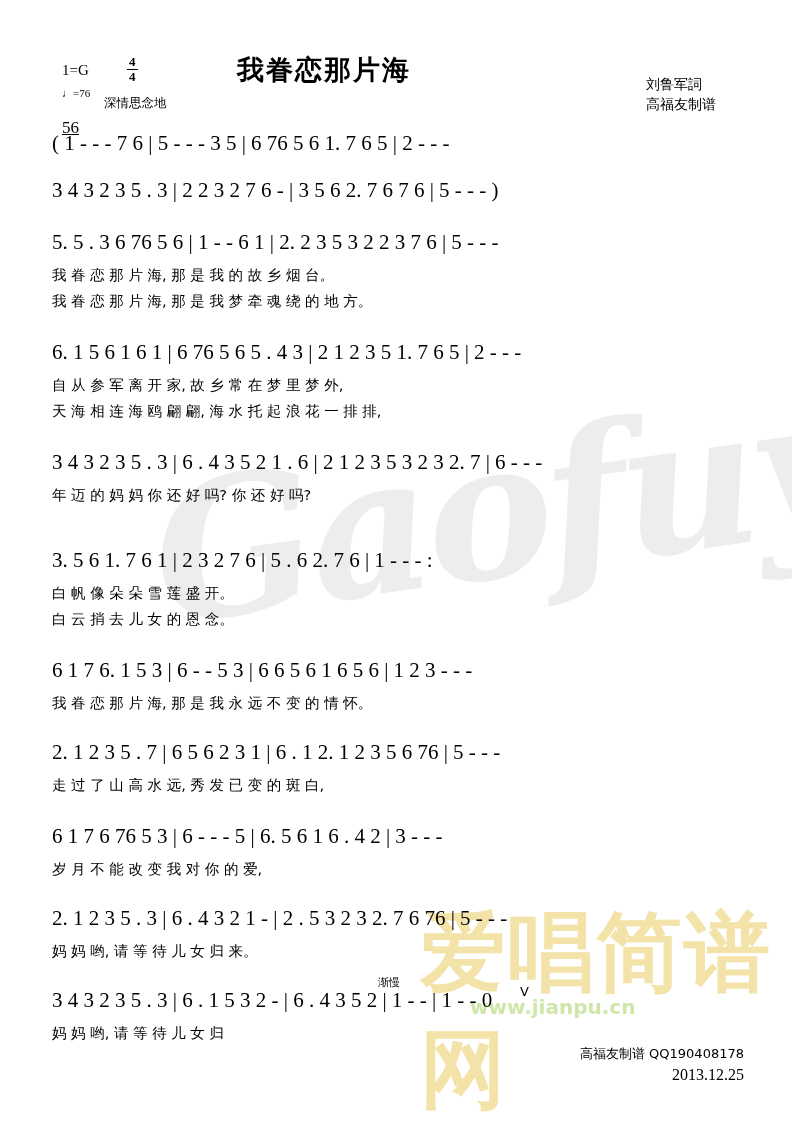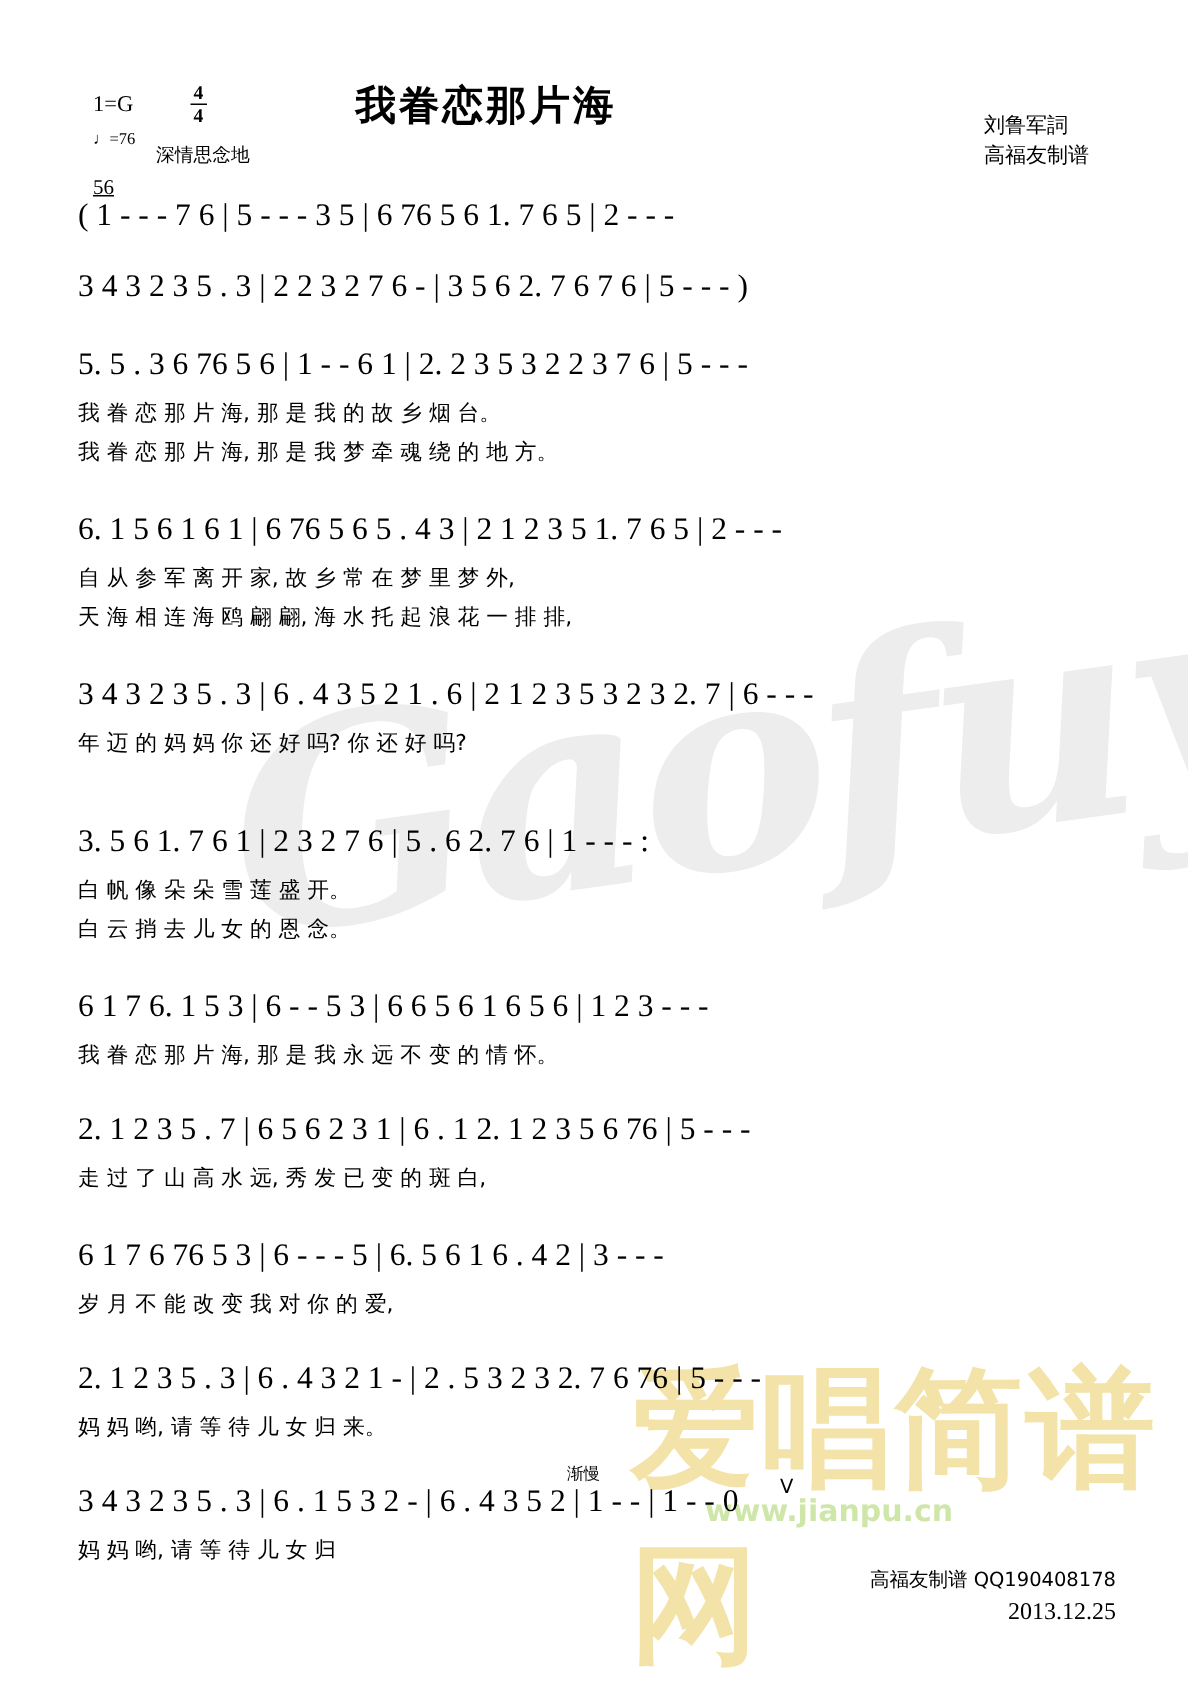--- a/index.html
+++ b/index.html
@@ -100,32 +100,32 @@
   }
   .expression {
     position: absolute;
     left: 104px;
     top: 95px;
     font-size: 12.5px;
     font-family: "DejaVu Sans", sans-serif;
   }
   .composer {
     position: absolute;
-    right: 66px;
+    right: 76px;
     top: 74px;
     font-size: 14px;
     font-family: "DejaVu Sans", sans-serif;
     line-height: 1.45;
     text-align: left;
   }
   .measure-no {
     position: absolute;
     left: 62px;
     top: 118px;
-    font-size: 14px;
+    font-size: 17px;
     font-family: "Liberation Serif", serif;
     text-decoration: underline;
   }
   
   .system {
     position: absolute;
     left: 52px;
     width: 692px;
   }
   .notes-row {

